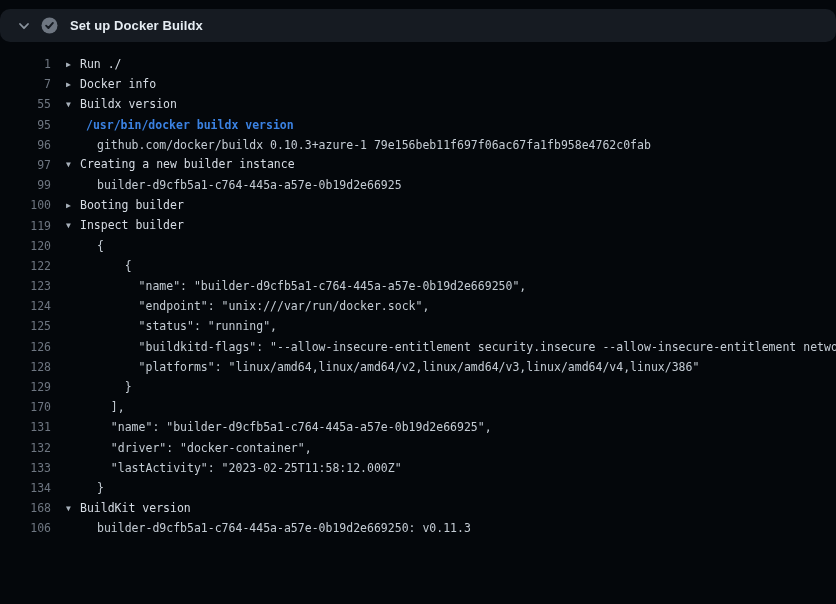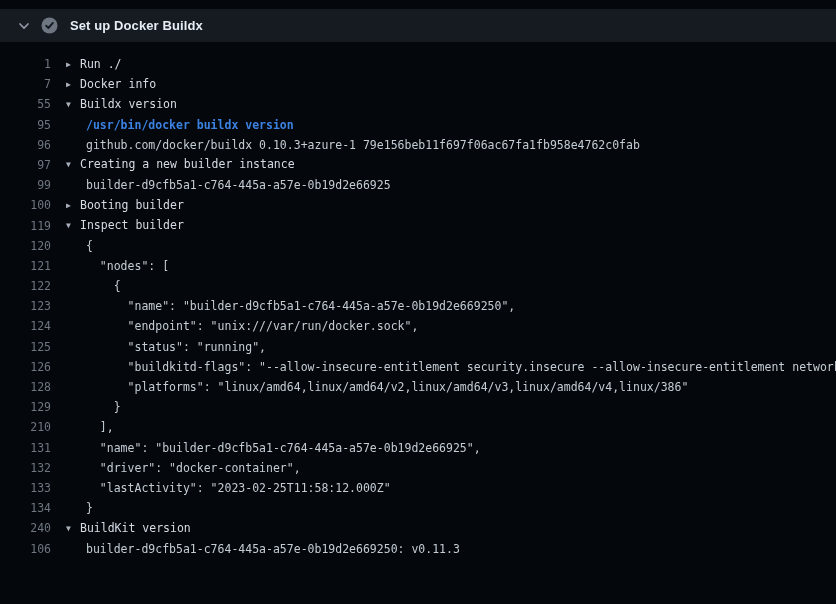--- a/index.html
+++ b/index.html
@@ -8,20 +8,21 @@
 
   .step-header {
     margin-top: 9px;
     height: 33px;
     width: 100%;
     background: #161b22;
     display: flex;
     align-items: center;
     padding-left: 17px;
     cursor: pointer;
+    border-radius: 10px;
   }
   .chev { width: 14px; height: 14px; display: flex; align-items: center; justify-content: center; margin-right: 10px; flex: none; }
   .check { width: 17px; height: 17px; margin-right: 12px; flex: none; }
   .step-title {
     font-family: "Liberation Sans", "DejaVu Sans", sans-serif;
     font-size: 13px;
     font-weight: 600;
     color: #e6edf3;
     letter-spacing: .1px;
   }
@@ -32,21 +33,21 @@
     flex: none;
     width: 51px;
     text-align: right;
     color: #6e7681;
     text-decoration: none;
     cursor: pointer;
   }
   .content { white-space: pre; overflow: hidden; }
   .content.group { margin-left: 15px; color: #d6dce4; cursor: pointer; }
   .content.command { margin-left: 35px; color: #3b82e2; font-weight: bold; }
-  .content.output { margin-left: 35px; color: #c4ccd4; }
+  .content.output { margin-left: 46px; color: #c4ccd4; }
   .arrow {
     display: inline-block;
     width: 14px;
     font-size: 8px;
     color: #a8b1bb;
     vertical-align: 1px;
   }
 </style>
 </head>
 <body>
@@ -103,24 +104,20 @@
       </div>
       <div class="row">
         <a class="num">119</a>
         <span class="content group"><span class="arrow">▼</span><span>Inspect builder</span></span>
       </div>
       <div class="row">
         <a class="num">120</a>
         <span class="content output">{</span>
       </div>
       <div class="row">
-        <a class="num">121</a>
-        <span class="content output">  "nodes": [</span>
-      </div>
-      <div class="row">
         <a class="num">122</a>
         <span class="content output">    {</span>
       </div>
       <div class="row">
         <a class="num">123</a>
         <span class="content output">      "name": "builder-d9cfb5a1-c764-445a-a57e-0b19d2e669250",</span>
       </div>
       <div class="row">
         <a class="num">124</a>
         <span class="content output">      "endpoint": "unix:///var/run/docker.sock",</span>
@@ -135,41 +132,41 @@
       </div>
       <div class="row">
         <a class="num">128</a>
         <span class="content output">      "platforms": "linux/amd64,linux/amd64/v2,linux/amd64/v3,linux/amd64/v4,linux/386"</span>
       </div>
       <div class="row">
         <a class="num">129</a>
         <span class="content output">    }</span>
       </div>
       <div class="row">
-        <a class="num">210</a>
+        <a class="num">170</a>
         <span class="content output">  ],</span>
       </div>
       <div class="row">
         <a class="num">131</a>
         <span class="content output">  "name": "builder-d9cfb5a1-c764-445a-a57e-0b19d2e66925",</span>
       </div>
       <div class="row">
         <a class="num">132</a>
         <span class="content output">  "driver": "docker-container",</span>
       </div>
       <div class="row">
         <a class="num">133</a>
         <span class="content output">  "lastActivity": "2023-02-25T11:58:12.000Z"</span>
       </div>
       <div class="row">
         <a class="num">134</a>
         <span class="content output">}</span>
       </div>
       <div class="row">
-        <a class="num">240</a>
+        <a class="num">168</a>
         <span class="content group"><span class="arrow">▼</span><span>BuildKit version</span></span>
       </div>
       <div class="row">
         <a class="num">106</a>
         <span class="content output">builder-d9cfb5a1-c764-445a-a57e-0b19d2e669250: v0.11.3</span>
       </div>
     </div>
 
 </div>
 

